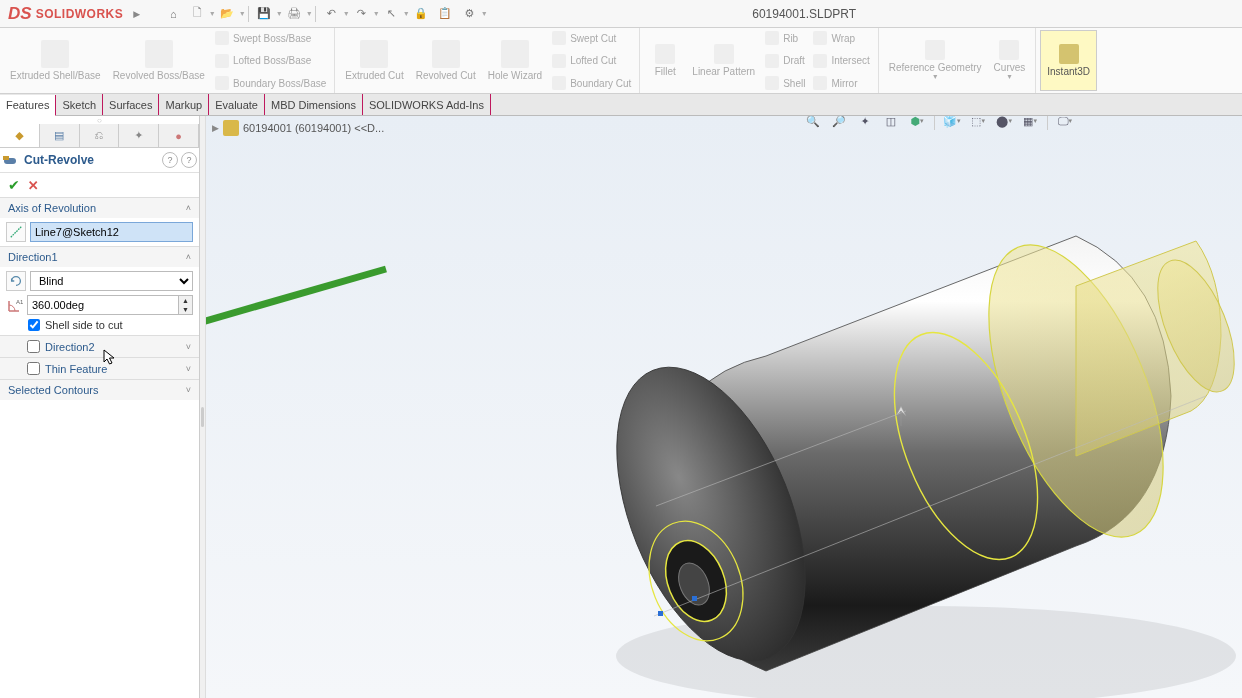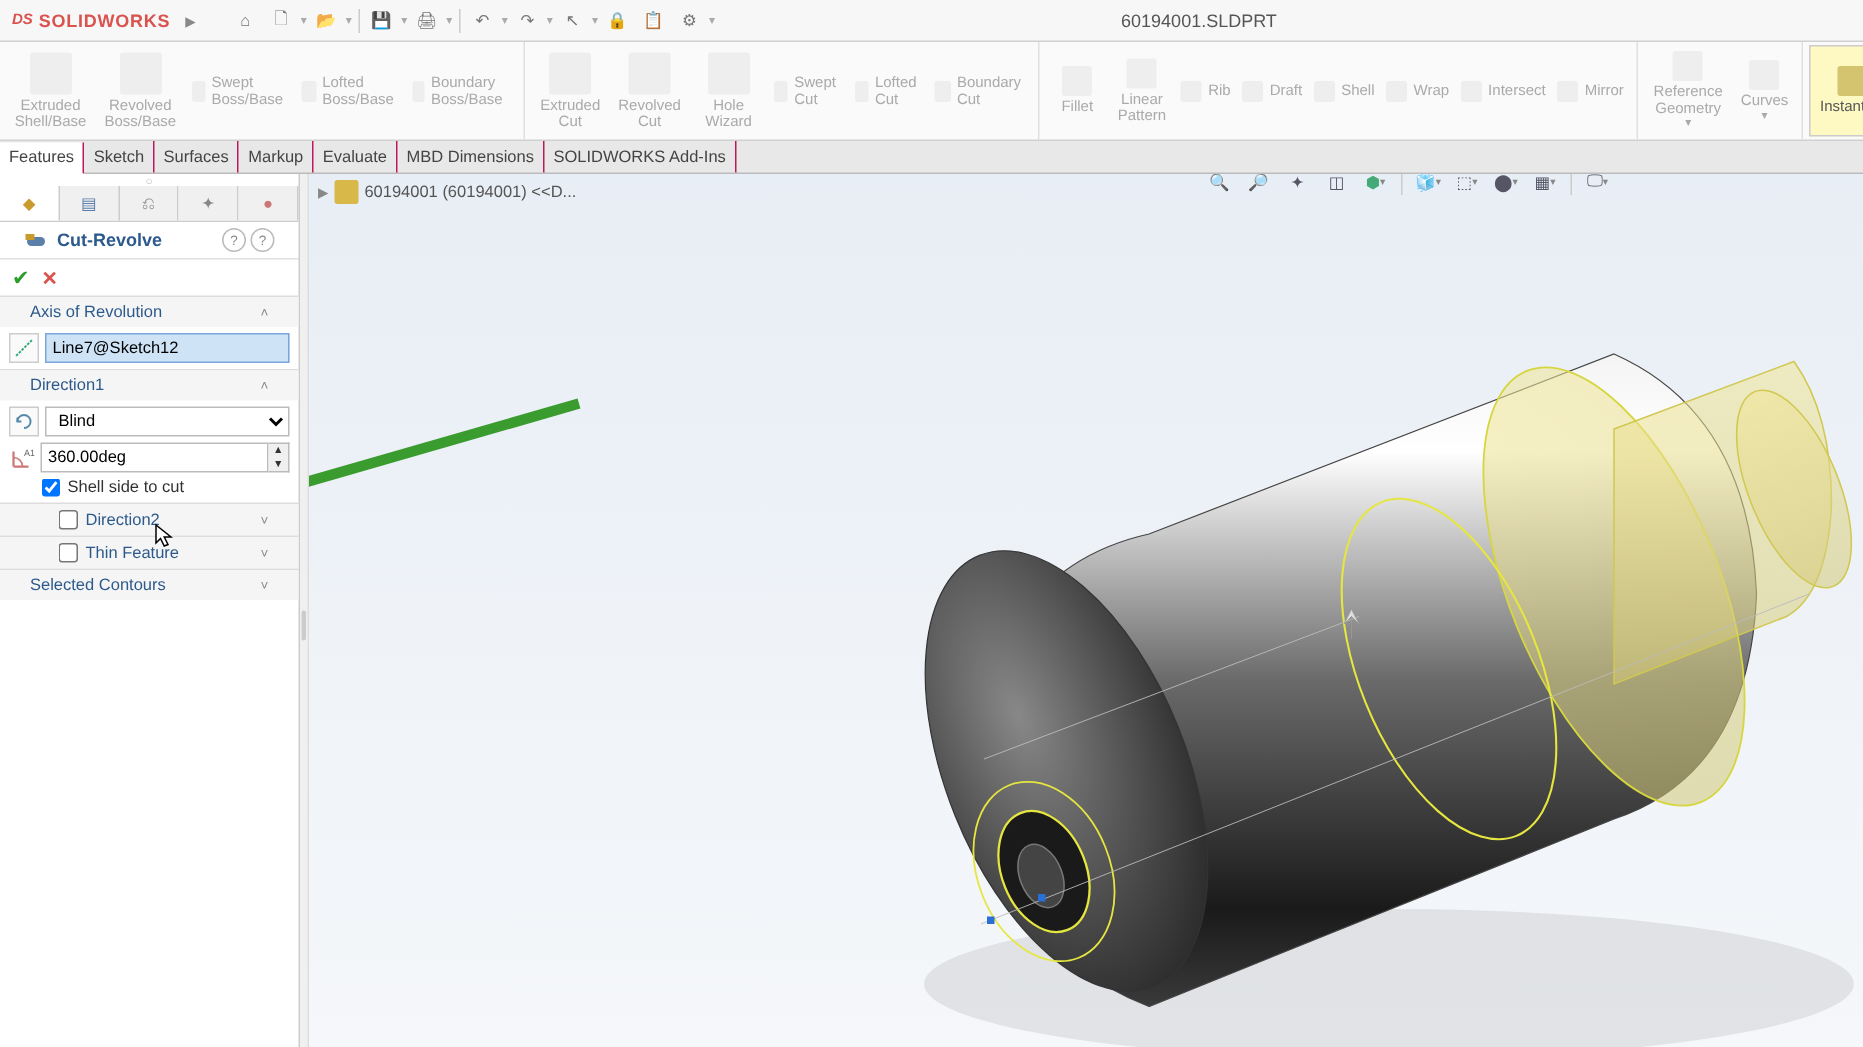--- a/index.html
+++ b/index.html
@@ -1,38 +1,38 @@
 <!DOCTYPE html>
 <html><head>
 <meta charset="utf-8">
 <style>
 * { box-sizing: border-box; margin: 0; padding: 0; font-family: "Segoe UI", Arial, sans-serif; }
 body { width: 1242px; height: 698px; background: #fff; overflow: hidden; font-size: 11px; color: #333; position: relative; }
 
 
 .title-bar { height: 28px; display: flex; align-items: center; border-bottom: 1px solid #d0d0d0; background: #f7f7f7; }
 .logo { display: flex; align-items: center; padding: 0 8px; gap: 4px; }
-.logo-ds { color: #d9534f; font-weight: bold; font-size: 10px; font-style: italic; }
+.logo-ds { color: #d9534f; font-weight: bold; font-size: 17px; font-style: italic; }
 .logo-text { color: #d9534f; font-weight: bold; font-size: 12px; letter-spacing: 0.5px; }
 .menu-expand { color: #888; font-size: 9px; padding: 0 6px; }
 .qat { display: flex; align-items: center; gap: 2px; padding-left: 8px; }
 .qat-btn { width: 22px; height: 22px; display: flex; align-items: center; justify-content: center; color: #777; cursor: pointer; border-radius: 2px; }
 .qat-sep { width: 1px; height: 16px; background: #ccc; margin: 0 2px; }
 .doc-title { flex: 1; text-align: center; color: #555; font-size: 12px; padding-right: 120px; }
 
 
 .ribbon { height: 66px; display: flex; border-bottom: 1px solid #d0d0d0; background: #fafafa; }
 .ribbon-group { display: flex; border-right: 1px solid #e0e0e0; padding: 2px 4px; }
 .rbtn { display: flex; flex-direction: column; align-items: center; justify-content: center; padding: 2px 6px; color: #aaa; cursor: pointer; min-width: 42px; font-size: 10px; text-align: center; line-height: 1.1; }
 .rbtn.large { min-width: 52px; }
 .rbtn-icon { width: 20px; height: 20px; background: #ddd; border-radius: 2px; margin-bottom: 2px; opacity: 0.4; }
 .rbtn-icon.lg { width: 28px; height: 28px; }
 .rbtn.active { background: #fef9c3; border: 1px solid #ccc; color: #555; }
 .rbtn.active .rbtn-icon { opacity: 0.8; background: #c9b55a; }
-.rstack { display: flex; flex-direction: row; justify-content: space-between; }
+.rstack { display: flex; flex-direction: column; justify-content: space-between; }
 .rbtn-sm { display: flex; align-items: center; gap: 4px; padding: 1px 4px; color: #aaa; font-size: 10px; cursor: pointer; }
 .rbtn-sm .sm-ico { width: 14px; height: 14px; background: #ddd; opacity: 0.4; border-radius: 2px; }
 
 
 .tab-row { height: 22px; background: #e8e8e8; display: flex; align-items: stretch; border-bottom: 1px solid #bbb; font-size: 11px; }
 .tab { padding: 3px 6px; border-right: 1px solid #be185d; cursor: pointer; color: #444; display: flex; align-items: center; }
 .tab.active { background: #fff; border-bottom: 1px solid #fff; position: relative; top: 1px; }
 
 
 .main { display: flex; height: calc(698px - 28px - 66px - 22px); }
@@ -41,33 +41,33 @@
 .panel-resize::after { content: ""; position: absolute; top: 50%; left: 1px; width: 3px; height: 20px; background: #ccc; border-radius: 2px; }
 .viewport { flex: 1; position: relative; background: linear-gradient(180deg, #e8eef5 0%, #f5f7fa 100%); overflow: hidden; }
 
 
 .panel-tabs { display: flex; height: 24px; border-bottom: 1px solid #ccc; }
 .ptab { flex: 1; display: flex; align-items: center; justify-content: center; border-right: 1px solid #ccc; cursor: pointer; background: #f0f0f0; }
 .ptab.active { background: #fff; }
 .panel-handle { height: 8px; display:flex; align-items:center; justify-content:center; color:#bbb; font-size:8px; }
 
 
-.feat-title { display: flex; align-items: center; padding: 4px 16px; gap: 6px; border-bottom: 1px solid #e0e0e0; }
+.feat-title { display: flex; align-items: center; padding: 4px 2px; gap: 6px; border-bottom: 1px solid #e0e0e0; }
 .feat-title .ico { width: 16px; height: 16px; }
 .feat-title .name { font-weight: bold; color: #2c5a8c; font-size: 12px; }
 .feat-title .help { margin-left: auto; display: flex; gap: 3px; color: #888; }
 .help-btn { width: 16px; height: 16px; border: 1px solid #bbb; border-radius: 50%; display: flex; align-items: center; justify-content: center; font-size: 9px; cursor: pointer; }
 
 .confirm-row { display: flex; gap: 8px; padding: 4px 8px; align-items: center; }
 .ok-btn { color: #2a9d2a; font-size: 14px; cursor: pointer; }
 .cancel-btn { color: #d9534f; font-size: 13px; cursor: pointer; font-weight: bold; }
 
 
 .section { border-top: 1px solid #ddd; }
-.sec-head { display: flex; align-items: center; padding: 4px 20px; background: #f5f5f5; cursor: pointer; font-size: 11px; color: #2c5a8c; }
+.sec-head { display: flex; align-items: center; padding: 4px 8px; background: #f5f5f5; cursor: pointer; font-size: 11px; color: #2c5a8c; }
 .sec-head .chev { margin-left: auto; color: #888; font-size: 9px; }
 .sec-body { padding: 4px 6px; display: flex; flex-direction: column; gap: 4px; }
 .row { display: flex; align-items: center; gap: 4px; }
 .row-icon { width: 20px; height: 20px; display: flex; align-items: center; justify-content: center; border: 1px solid #ccc; background: #fafafa; cursor: pointer; }
 .sel-input { flex: 1; height: 20px; border: 1px solid #7aa7d9; background: #cfe3f7; padding: 0 4px; font-size: 11px; }
 .dd { flex: 1; height: 20px; border: 1px solid #bbb; background: #fff; padding: 0 4px; font-size: 11px; }
 .spin { flex: 1; height: 20px; border: 1px solid #bbb; background: #fff; padding: 0 4px; font-size: 11px; }
 .spinbox { position: relative; display:flex; flex:1; }
 .spin-btns { width: 14px; display: flex; flex-direction: column; border: 1px solid #bbb; border-left: none; }
 .spin-btns div { flex:1; display:flex; align-items:center; justify-content:center; font-size:7px; background:#f0f0f0; cursor:pointer; }

